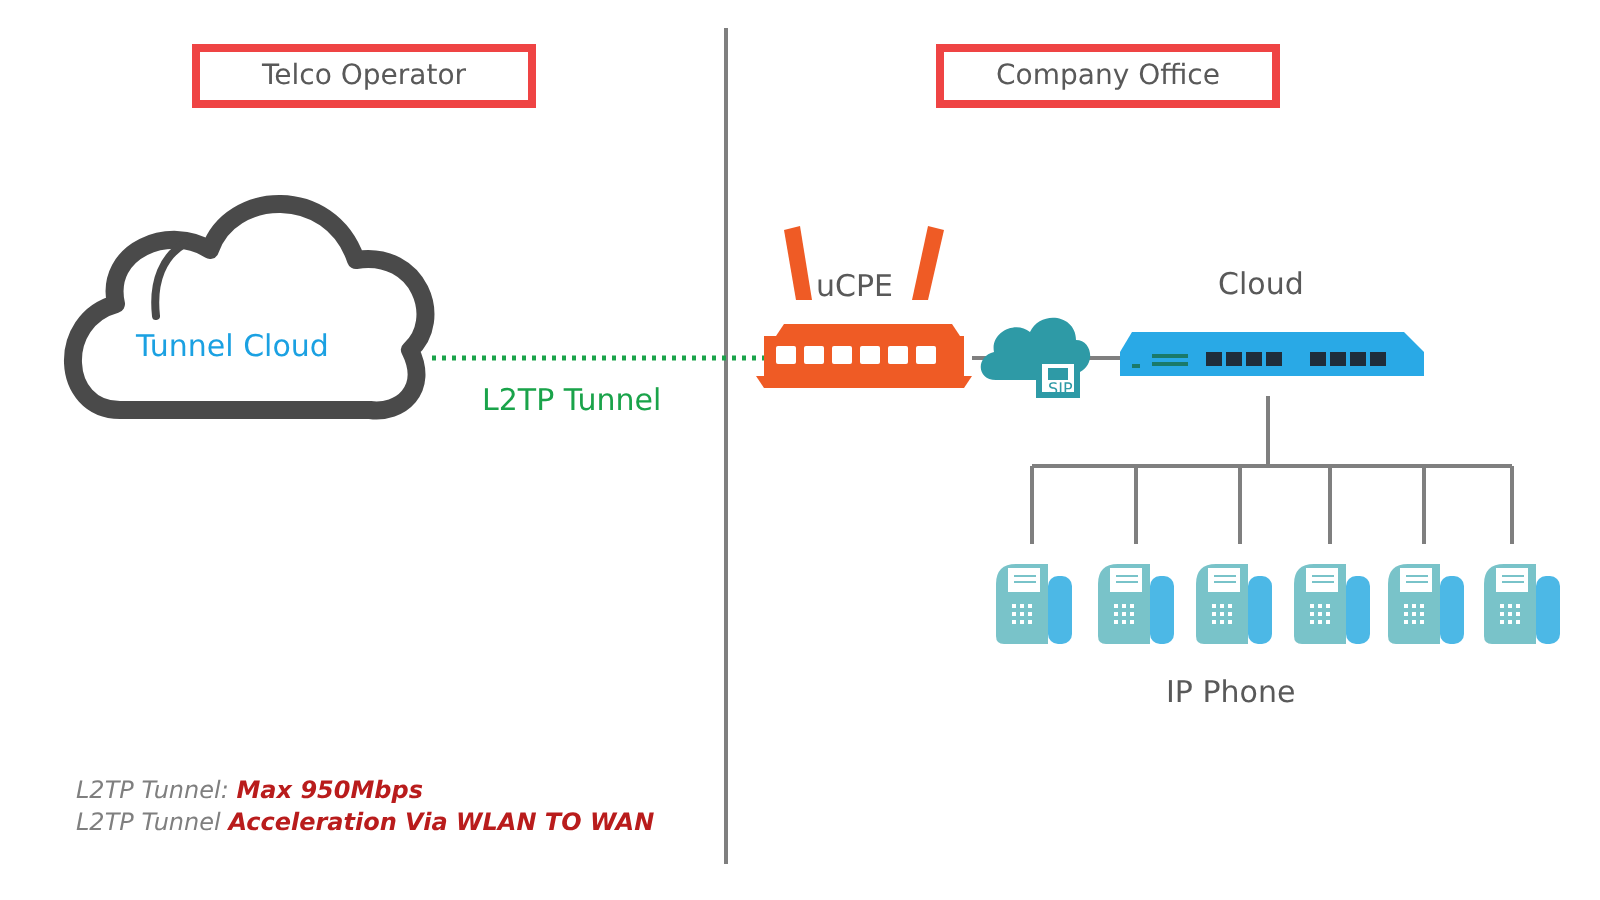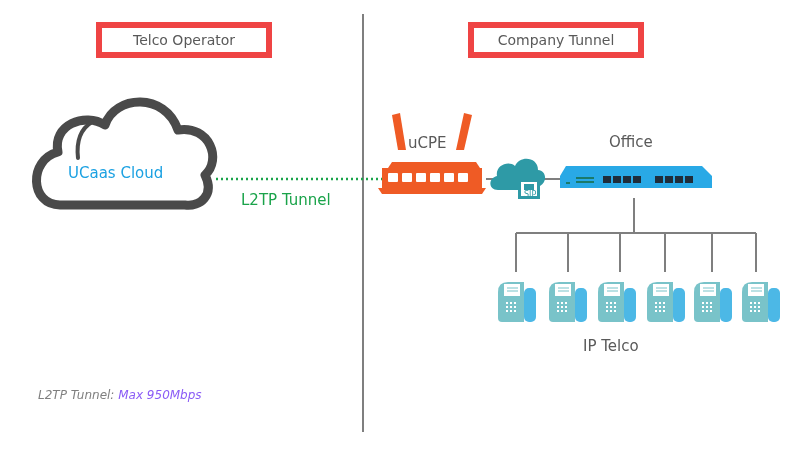--- a/index.html
+++ b/index.html
@@ -1,29 +1,29 @@
 <!DOCTYPE html>
 <html><head>
 <meta charset="utf-8">
 <style>
   html,body{margin:0;padding:0;background:#ffffff;}
   body{width:800px;height:450px;position:relative;overflow:hidden;font-family:"DejaVu Sans",sans-serif;}
-  .section-box{position:absolute;border:6px solid #ef4444;background:#fff;color:#595959;font-size:14px;text-align:center;line-height:24px;height:24px;box-sizing:content-box;font-family:"DejaVu Sans",sans-serif;}
+  .section-box{position:absolute;border:4px solid #ef4444;background:#fff;color:#595959;font-size:14px;text-align:center;line-height:24px;height:24px;box-sizing:content-box;font-family:"DejaVu Sans",sans-serif;}
   .divider{position:absolute;left:362px;top:14px;width:2px;height:418px;background:#7f7f7f;}
   .lbl{position:absolute;font-weight:normal;font-family:"DejaVu Sans",sans-serif;white-space:nowrap;}
   .notes{position:absolute;left:38px;top:387px;font-size:12px;line-height:16px;font-style:italic;font-family:"DejaVu Sans",sans-serif;}
   .notes .k{color:#7f7f7f;text-align:center;}
-  .notes .v{color:#8b5cf6;font-weight:normal;text-align:right;}
+  .notes .v{color:#b91c1c;font-weight:bold;text-align:right;}
   svg{position:absolute;left:0;top:0;}
 </style>
 </head>
 <body>
 
 <div class="section-box" style="left:96px;top:22px;width:164px;">Telco Operator</div>
-<div class="section-box" style="left:468px;top:22px;width:164px;">Company Tunnel</div>
+<div class="section-box" style="left:468px;top:22px;width:164px;">Company Office</div>
 
 <div class="divider"></div>
 
 <svg width="800" height="450" viewBox="0 0 800 450">
 
   <g>
     <path d="M60,205 C30,205 28,160 58,152 C52,125 85,112 105,125 C115,95 165,92 178,130 C210,125 222,160 205,175 C215,195 200,207 185,205 Z" fill="#fff" stroke="#4a4a4a" stroke-width="9" stroke-linejoin="round"></path>
     <path d="M78,158 C76,140 82,128 92,122" fill="none" stroke="#4a4a4a" stroke-width="4" stroke-linecap="round"></path>
   </g>
 
@@ -175,25 +175,29 @@
         <rect x="750" y="306" width="2" height="2" fill="#fff"></rect>
         <rect x="754" y="306" width="2" height="2" fill="#fff"></rect>
         <rect x="758" y="306" width="2" height="2" fill="#fff"></rect>
         <rect x="750" y="310" width="2" height="2" fill="#fff"></rect>
         <rect x="754" y="310" width="2" height="2" fill="#fff"></rect>
         <rect x="758" y="310" width="2" height="2" fill="#fff"></rect>
       </g>
     </g>
 </svg>
 
-<div class="lbl" style="left:68px;top:164px;font-size:15px;color:#1ba1e2;">UCaas Cloud</div>
+<div class="lbl" style="left:68px;top:164px;font-size:15px;color:#1ba1e2;">Tunnel Cloud</div>
 <div class="lbl" style="left:241px;top:191px;font-size:15px;color:#1aa34a;">L2TP Tunnel</div>
 <div class="lbl" style="left:408px;top:134px;font-size:15px;color:#595959;">uCPE</div>
-<div class="lbl" style="left:609px;top:133px;font-size:15px;color:#595959;">Office</div>
+<div class="lbl" style="left:609px;top:133px;font-size:15px;color:#595959;">Cloud</div>
 <div class="lbl" style="left:524px;top:190px;font-size:8px;color:#2e9aa6;">SIP</div>
-<div class="lbl" style="left:583px;top:337px;font-size:15px;color:#595959;">IP Telco</div>
+<div class="lbl" style="left:583px;top:337px;font-size:15px;color:#595959;">IP Phone</div>
 
 <div class="notes">
   <div>
     <span class="k">L2TP Tunnel:</span>
     <span class="v">Max 950Mbps</span>
   </div>
+  <div>
+    <span class="k">L2TP Tunnel</span>
+    <span class="v">Acceleration Via WLAN TO WAN</span>
+  </div>
 </div>
 
 </body></html>

